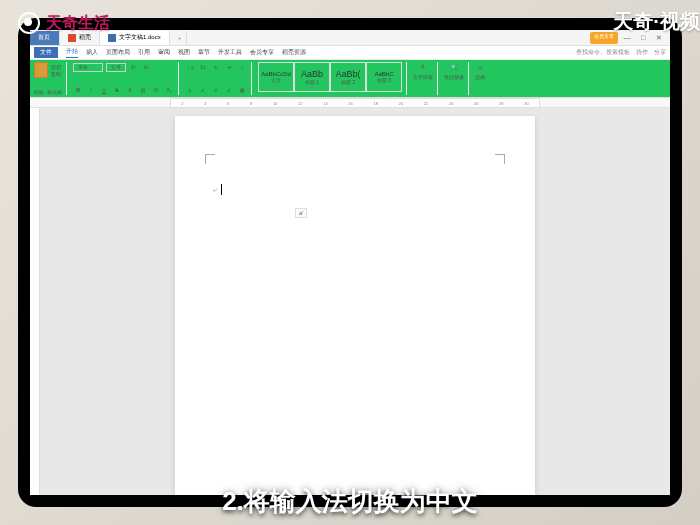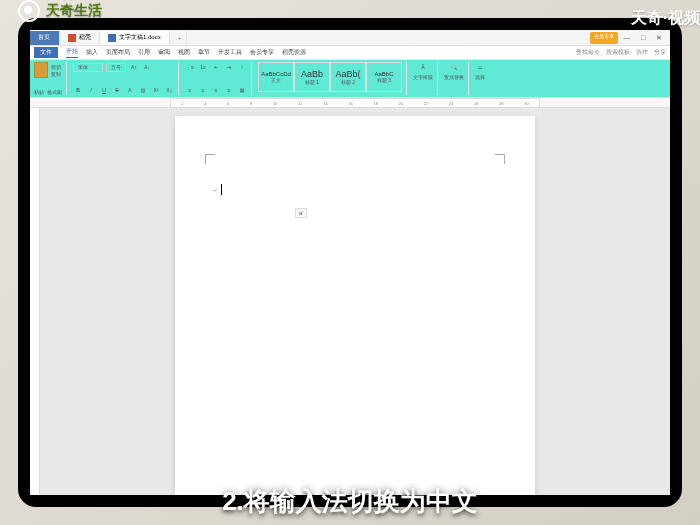--- a/index.html
+++ b/index.html
@@ -6,25 +6,25 @@
     body {
       width: 700px;
       height: 525px;
       font-family: "Microsoft YaHei", sans-serif;
       background: linear-gradient(135deg, #e8e4dc 0%, #d4cfc5 100%);
       position: relative;
       overflow: hidden;
     }
     .watermark-tl {
       position: absolute;
-      top: 0;
+      top: 12px;
       left: 18px;
       z-index: 100;
-      color: #4d7c0f;
-      font-size: 14px;
+      color: #be185d;
+      font-size: 16px;
       font-weight: bold;
       display: flex;
       align-items: center;
       text-shadow: 0 1px 2px rgba(0,0,0,0.3);
     }
     .watermark-tl .logo-icon {
       width: 22px;
       height: 22px;
       border: 2.5px solid #fff;
       border-radius: 50%;
@@ -40,21 +40,21 @@
       border-radius: 50%;
       top: 4px;
       left: 4px;
     }
     .watermark-tr {
       position: absolute;
       top: 8px;
       right: 0;
       z-index: 100;
       color: #fff;
-      font-size: 16px;
+      font-size: 20px;
       font-weight: bold;
       text-shadow: 0 1px 2px rgba(0,0,0,0.3);
     }
     .monitor {
       position: absolute;
       top: 18px;
       left: 18px;
       right: 18px;
       bottom: 18px;
       background: #000;
@@ -124,21 +124,21 @@
       padding-bottom: 1px;
     }
     .menubar-right {
       margin-left: auto;
       display: flex;
       gap: 6px;
       color: #888;
     }
     .ribbon {
       height: 38px;
-      background: #5eead4;
+      background: #22c55e;
       border-bottom: 1px solid #ddd;
       display: flex;
       padding: 2px 4px;
       gap: 6px;
     }
     .ribbon-group {
       display: flex;
       flex-direction: column;
       justify-content: space-between;
       border-right: 1px solid #eee;

